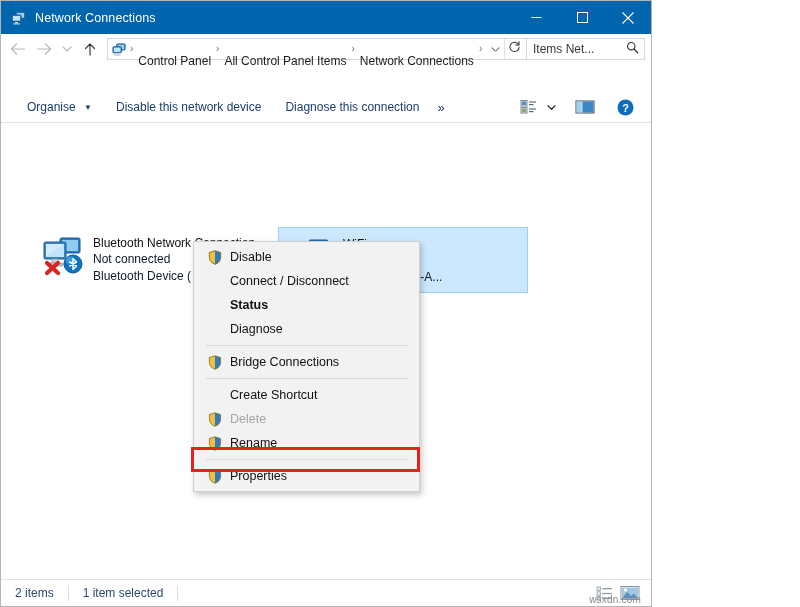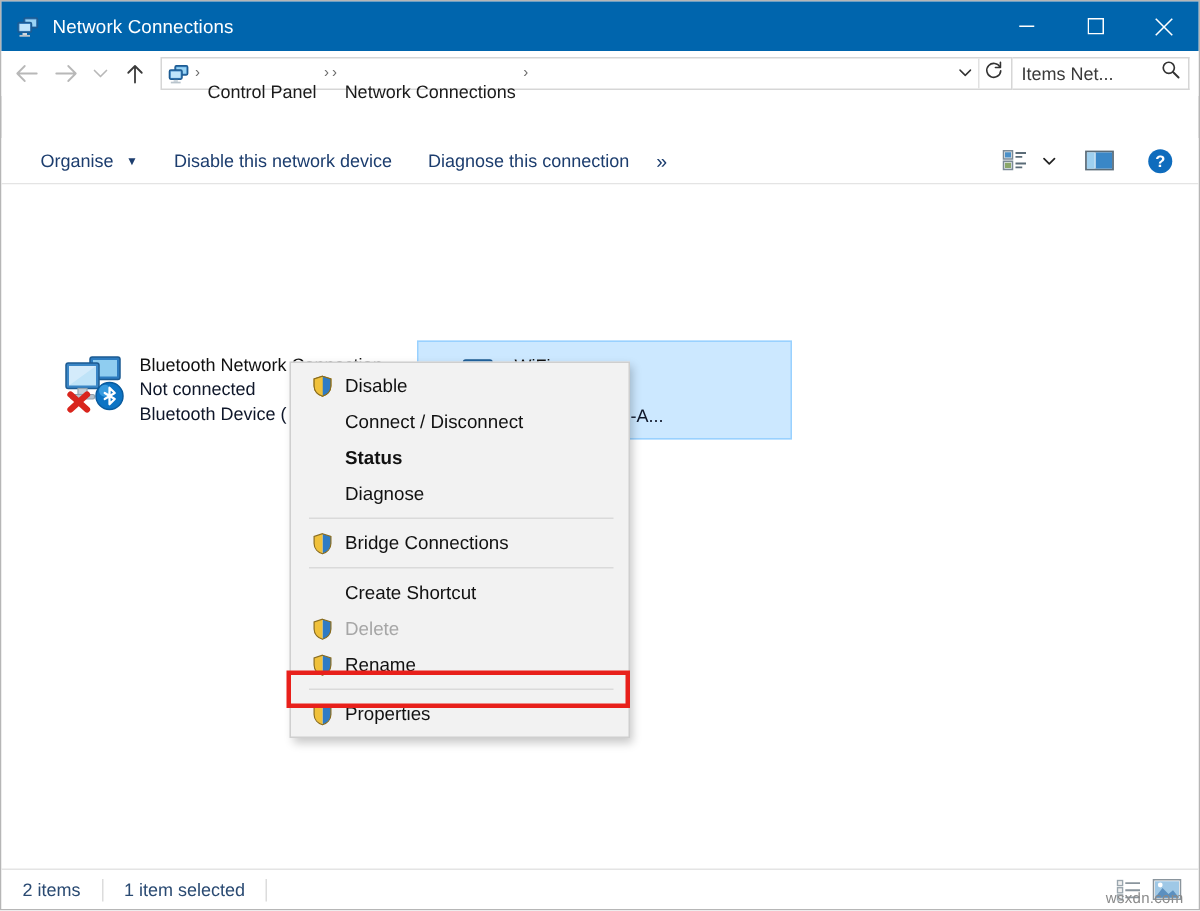--- a/index.html
+++ b/index.html
@@ -5,21 +5,21 @@
   * { box-sizing: border-box; }
   html, body {
     margin: 0; padding: 0;
     width: 800px; height: 607px;
     background: #ffffff;
     font-family: "Liberation Sans", sans-serif;
     overflow: hidden;
   }
   #window {
     position: relative;
-    width: 800px; height: 607px;
+    width: 652px; height: 607px;
     background: #ffffff;
     border: 1px solid #b6b6b6;
     display: flex;
     flex-direction: column;
   }
 
   
   .titlebar {
     height: 33px;
     background: #0065ad;
@@ -366,20 +366,21 @@
           <rect x="6" y="3" width="7" height="4.6" fill="#9ad4f5"></rect>
           <rect x="1" y="5" width="9" height="6.5" rx="1" fill="#3f86c4" stroke="#1d5b92" stroke-width="1"></rect>
           <rect x="2" y="6" width="7" height="4.6" fill="#bfe5fb"></rect>
           <rect x="4" y="12" width="3" height="1.6" fill="#cfd8de"></rect>
           <rect x="2" y="13.3" width="7" height="1.2" fill="#b9c4cc"></rect>
         </svg>
       </div>
       <span class="crumb-sep">›</span>
       <span class="crumb">Control Panel</span>
       <span class="crumb-sep">›</span>
+      <span class="crumb">All Control Panel Items</span>
       <span class="crumb-sep">›</span>
       <span class="crumb">Network Connections</span>
       <span class="crumb-sep">›</span>
       <span class="crumb-spacer"></span>
       <span class="crumb-chev">
         <svg width="9" height="7" viewBox="0 0 10 8">
             <path d="M1 2 L5 6 L9 2" fill="none" stroke="#333" stroke-width="1.1" stroke-linecap="round" stroke-linejoin="round"></path>
           </svg>
       </span>
       <span class="crumb-refresh">

